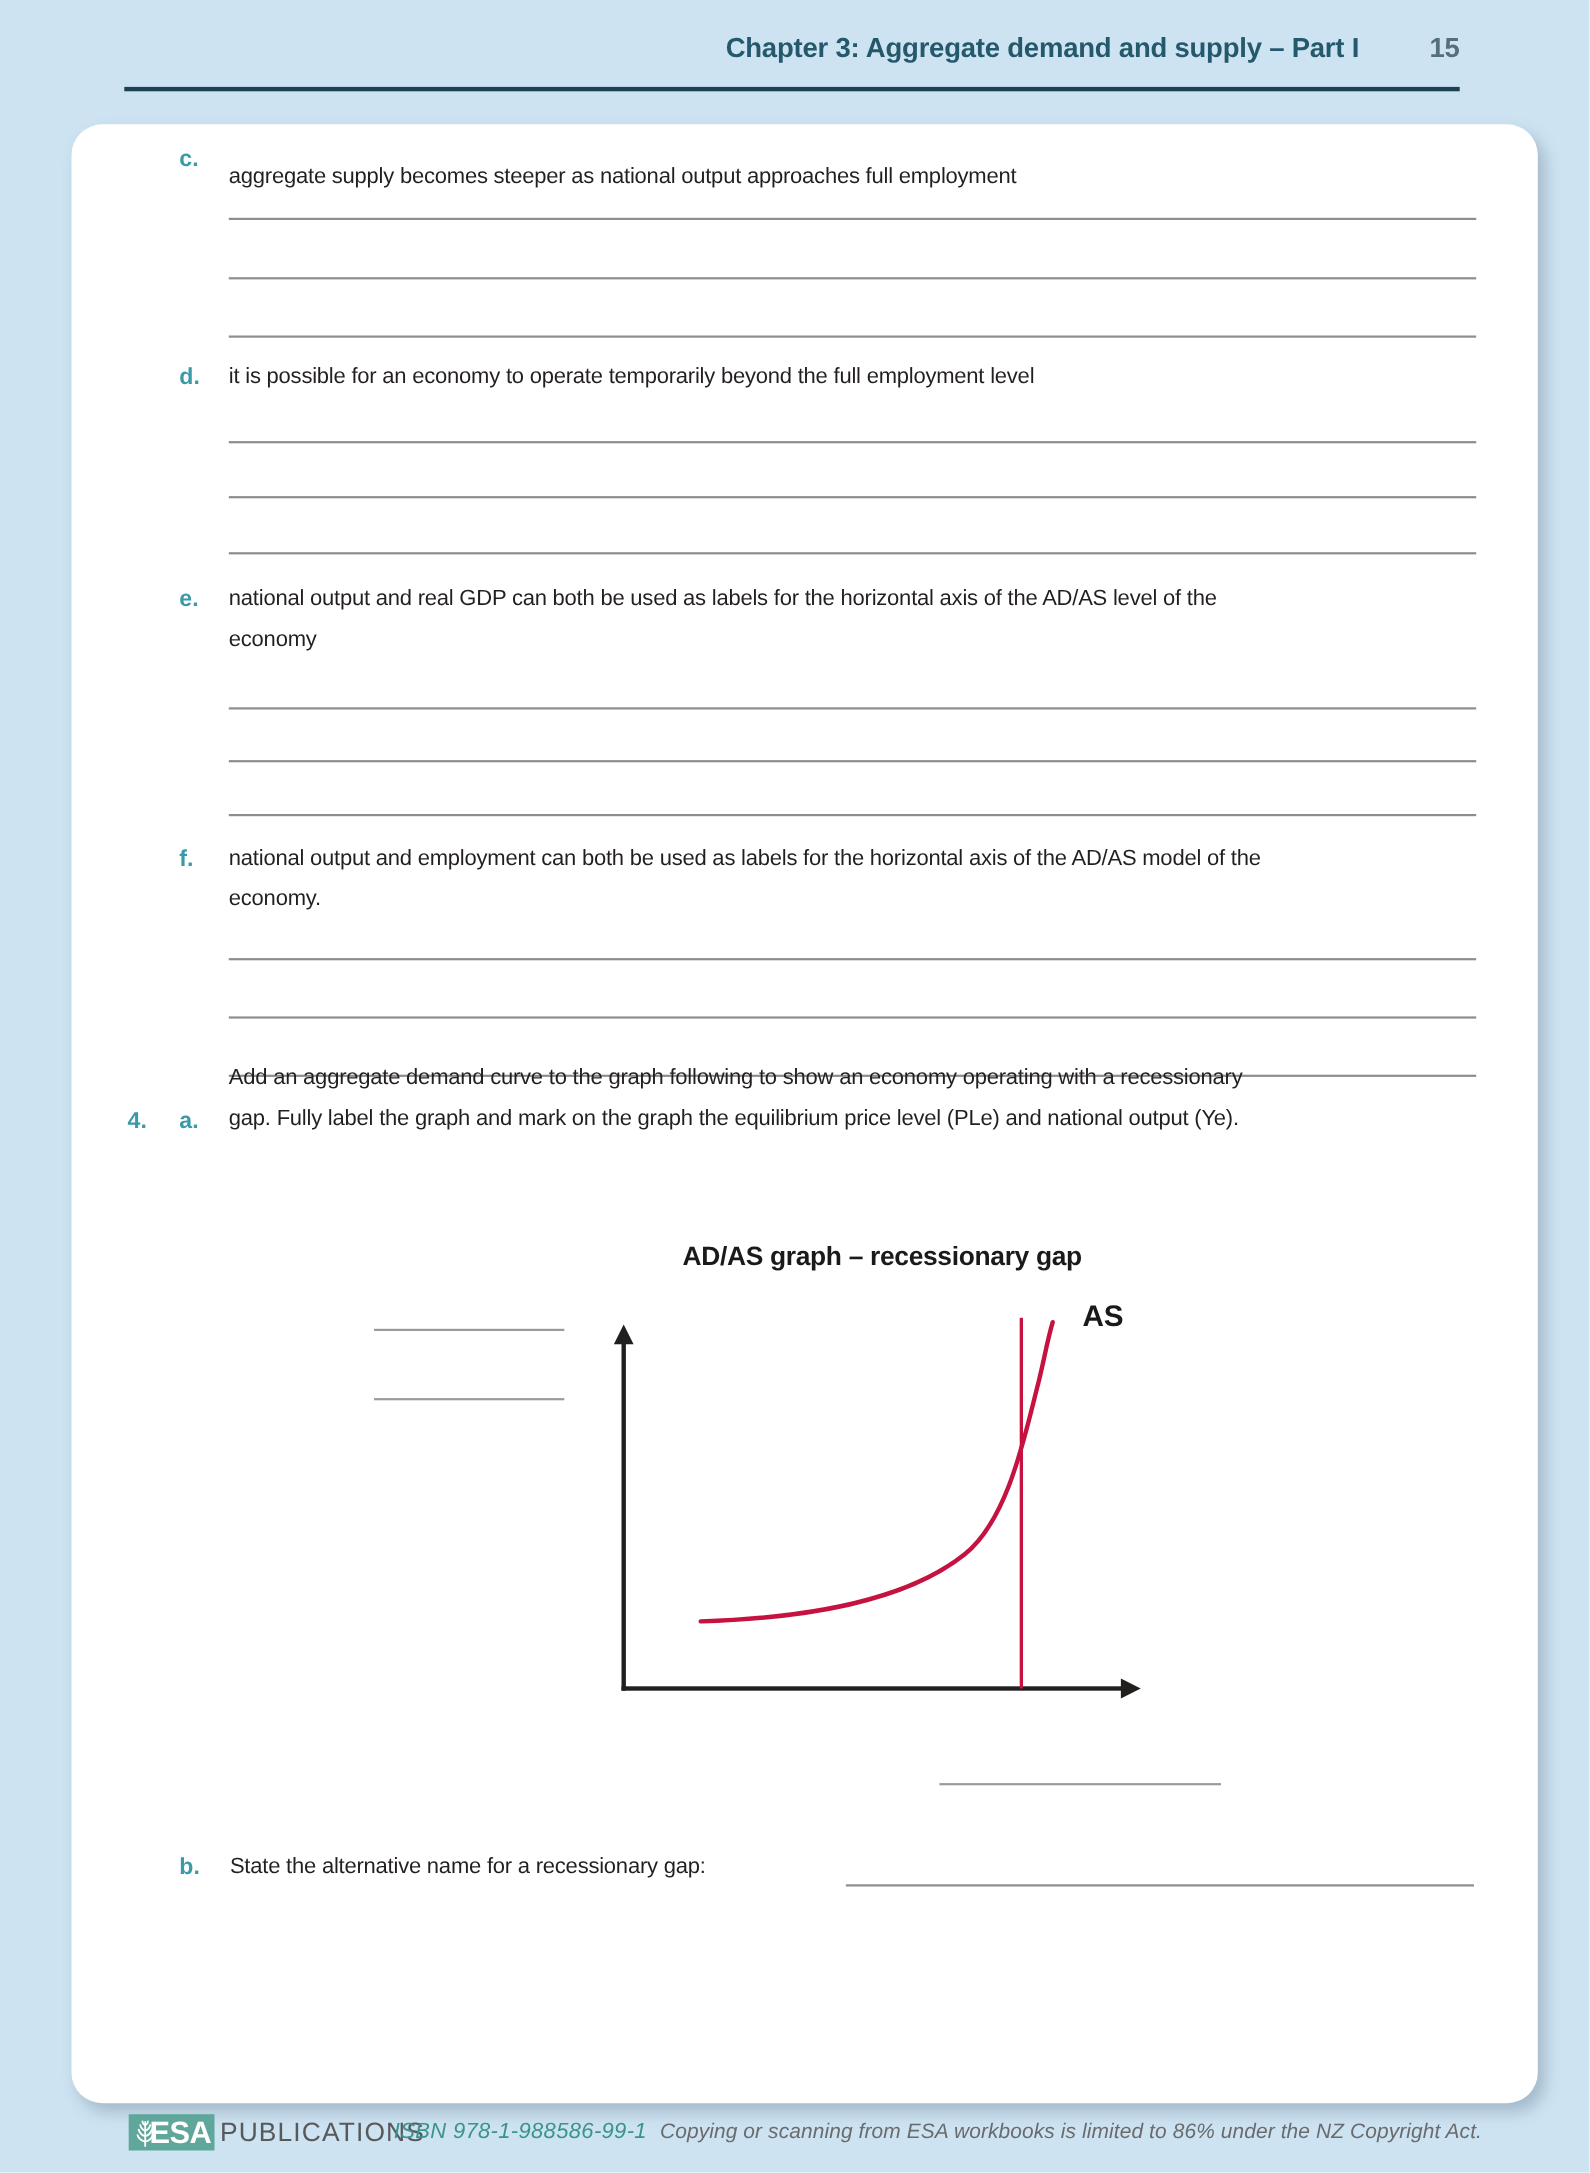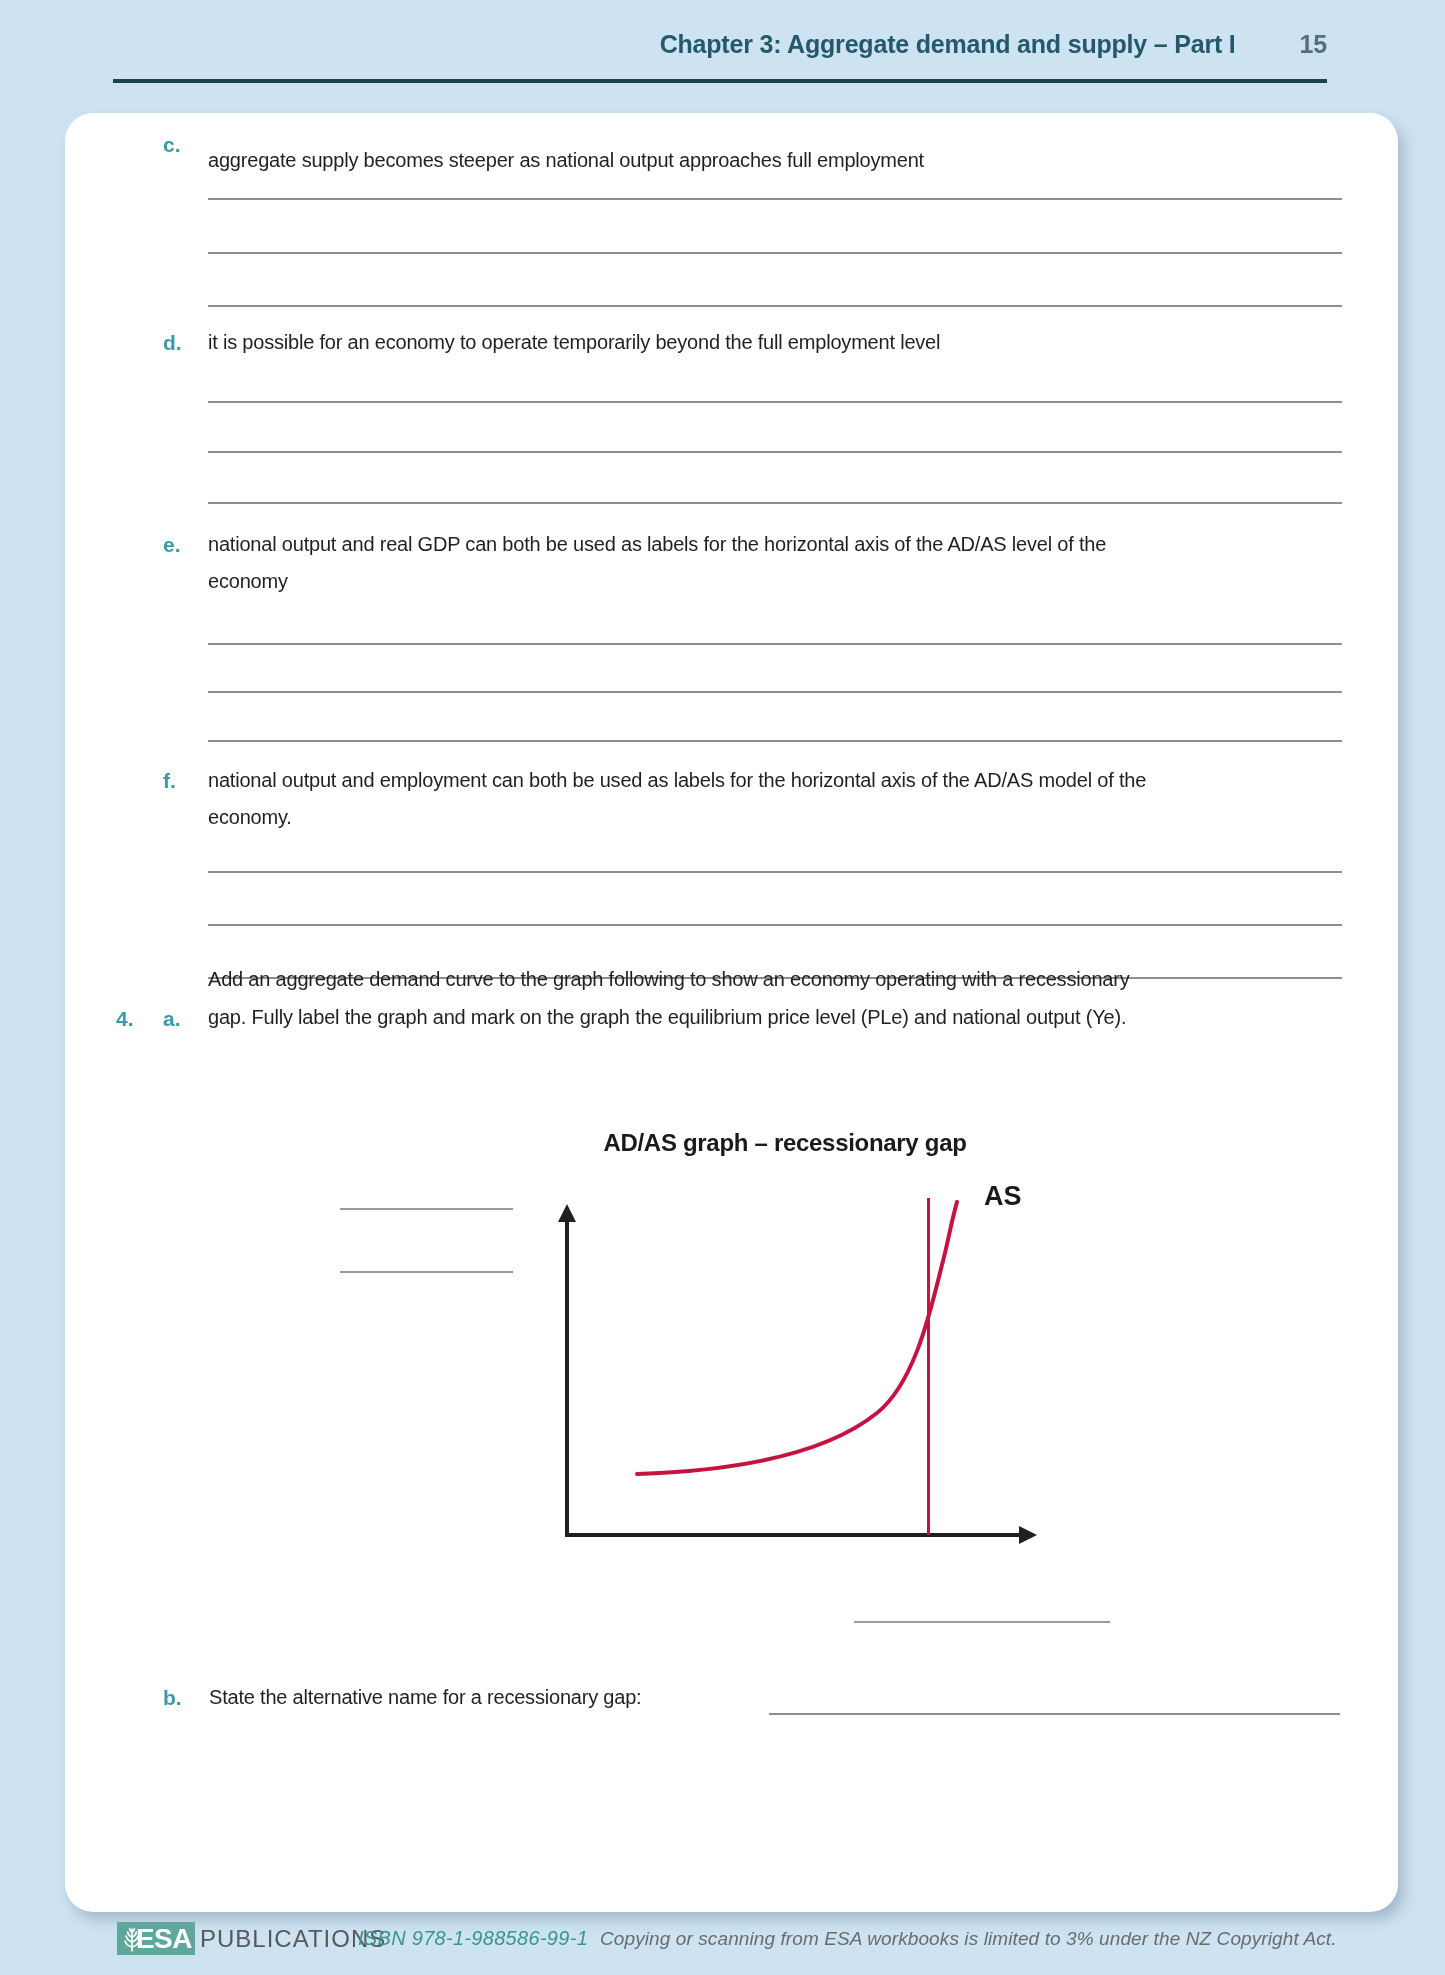--- a/index.html
+++ b/index.html
@@ -41,21 +41,21 @@
     font-size:20px;line-height:37px;letter-spacing:-0.2px;color:#231f20;
   }
   .aline{
     height:0;border-top:2px solid #8d8d8d;
   }
   .shortline{
     height:0;border-top:2px solid #9a9a9a;
   }
   
   .graph-title{
-    left:485px;top:1129px;width:600px;text-align:center;
+    left:502px;top:1129px;width:600px;text-align:center;
     font-weight:bold;font-size:24px;letter-spacing:-0.3px;color:#1a1a1a;
   }
   .axis-v{left:565px;top:1216px;width:4px;height:321px;background:#221f1f;}
   .axis-h{left:565px;top:1533px;width:458px;height:4px;background:#221f1f;}
   .arrow-up{
     left:558px;top:1204px;width:0;height:0;
     border-left:9px solid transparent;border-right:9px solid transparent;
     border-bottom:18px solid #221f1f;
   }
   .arrow-right{
@@ -153,13 +153,13 @@
       <path d="M12 12 C 9 11, 8 9, 7.5 7"></path>
       <path d="M12 12 C 15 11, 16 9, 16.5 7"></path>
       <path d="M12 7 C 10 6, 9.5 5, 9.5 3.5"></path>
       <path d="M12 7 C 14 6, 14.5 5, 14.5 3.5"></path>
     </g>
   </svg>
   <span>ESA</span>
 </div>
 <div class="abs publisher">PUBLICATIONS</div>
 <div class="abs isbn">ISBN 978-1-988586-99-1</div>
-<div class="abs copyright">Copying or scanning from ESA workbooks is limited to 3% under the NZ Copyright Act.</div>
+<div class="abs copyright">Copying or scanning from ESA workbooks is limited to 86% under the NZ Copyright Act.</div>
 
 </body></html>

